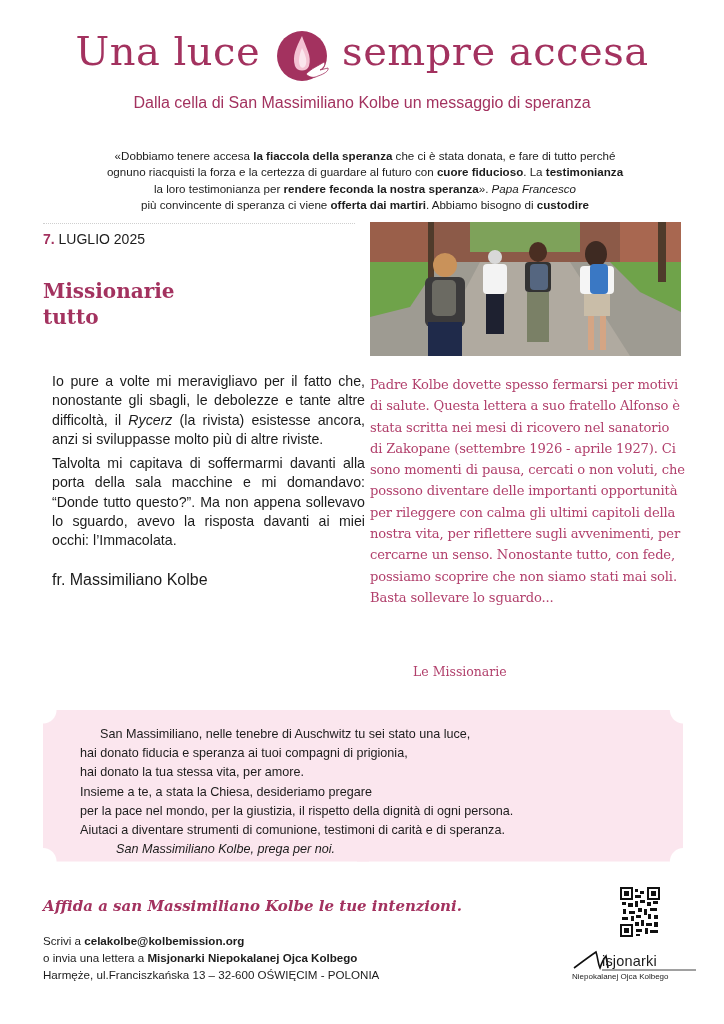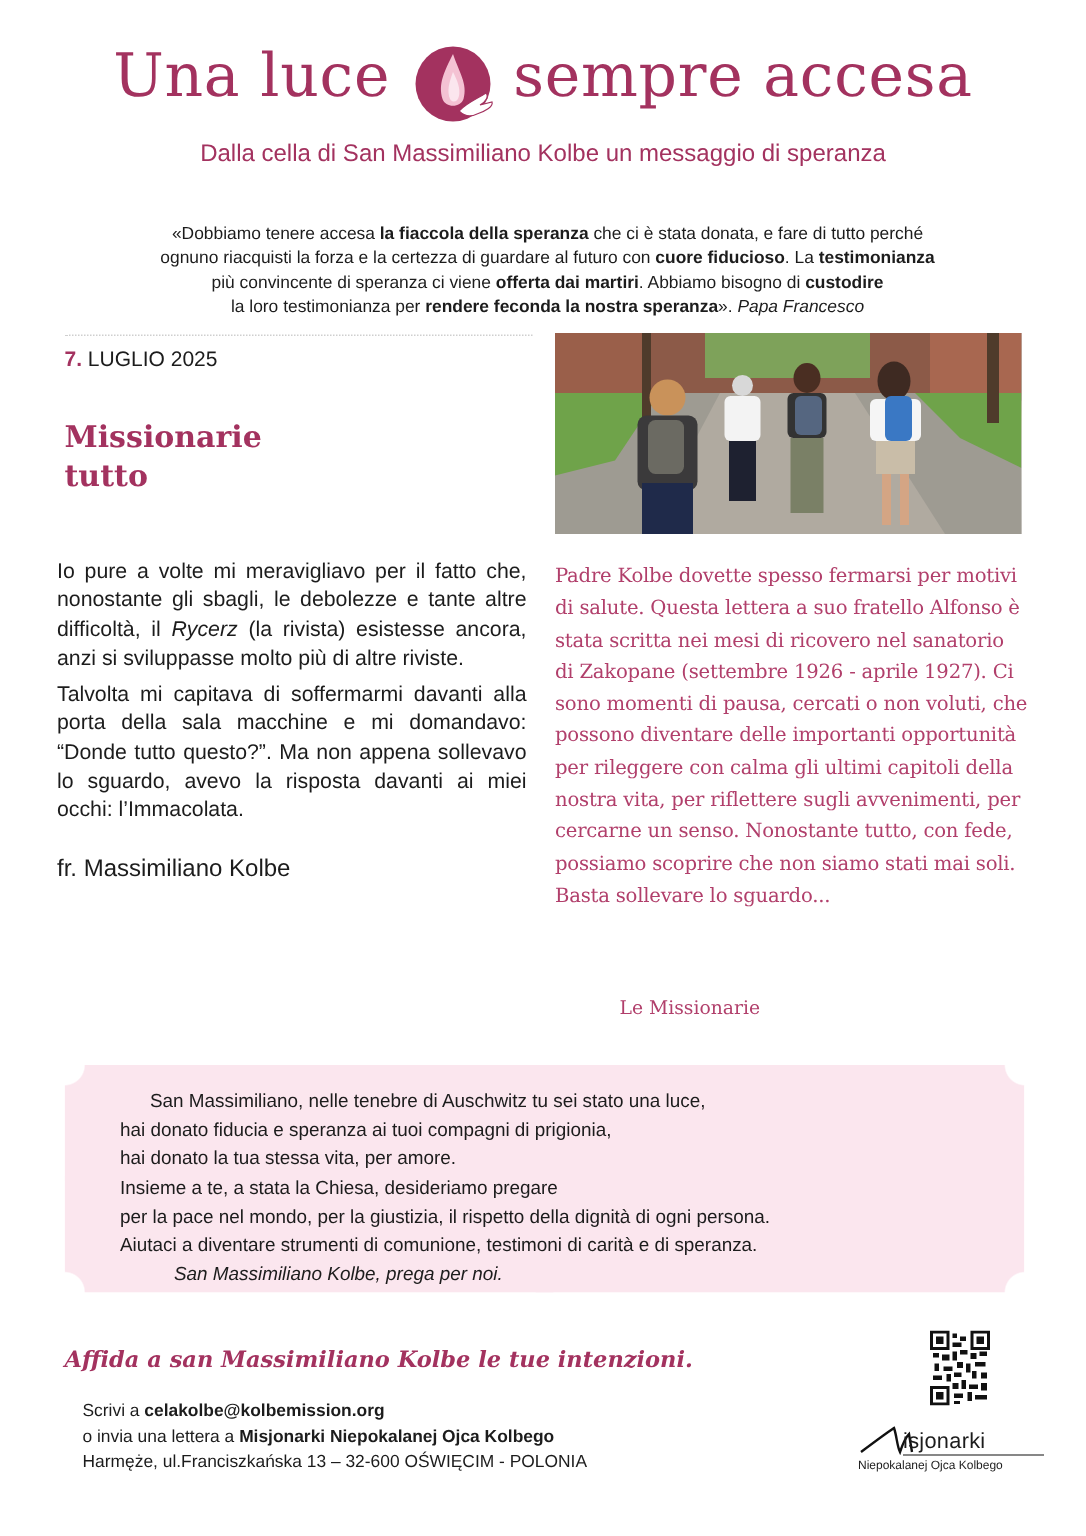--- a/index.html
+++ b/index.html
@@ -34,21 +34,21 @@
       position: absolute; left: 43px; top: 278px; width: 300px;
       font-family: "DejaVu Serif", serif; font-weight: bold; font-size: 20px; line-height: 26px; color: #a3325f;
     }
 
     .photo {
       position: absolute; left: 370px; top: 222px; width: 311px; height: 134px; overflow: hidden;
       background: linear-gradient(180deg, #8b5a4a 0%, #7a6b52 28%, #93a86a 42%, #a3a39a 60%, #8e8a82 100%);
     }
 
     .body-text {
-      position: absolute; left: 38px; top: 372px; width: 313px;
+      position: absolute; left: 52px; top: 372px; width: 313px;
       font-size: 14.2px; line-height: 19.3px; color: #1c1c1c; text-align: justify;
     }
     .body-text p { margin-bottom: 5px; }
     .body-text .signature { font-size: 16px; margin-top: 19px; }
 
     .side-text {
       position: absolute; left: 370px; top: 374px; width: 315px;
       font-family: "DejaVu Serif", serif; font-size: 13.1px; line-height: 21.3px; color: #b13f6b;
       letter-spacing: -0.15px;
     }
@@ -76,21 +76,21 @@
       font-size: 12.6px; line-height: 19.2px; color: #1c1c1c;
     }
     .prayer .l1 { padding-left: 20px; }
     .prayer .sig { font-style: italic; padding-left: 36px; }
 
     .footer-title {
       position: absolute; left: 43px; top: 897px;
       font-family: "DejaVu Serif", serif; font-style: italic; font-weight: bold; font-size: 15px; color: #a3325f;
     }
     .footer-contact {
-      position: absolute; left: 43px; top: 932px; font-size: 11.6px; line-height: 17px; color: #1c1c1c; margin-left: 12px;
+      position: absolute; left: 43px; top: 932px; font-size: 11.6px; line-height: 17px; color: #1c1c1c;
     }
     .footer-contact b { font-weight: bold; }
 
     .qr { position: absolute; left: 620px; top: 887px; width: 40px; height: 50px; }
     .brand { position: absolute; left: 572px; top: 948px; width: 126px; height: 36px; }
     .brand-name {
       position: absolute; left: 602px; top: 953px;
       font-size: 14.5px; color: #1c1c1c; letter-spacing: 0.2px;
     }
     .brand-sub {
@@ -108,22 +108,22 @@
     <path d="M30 20 C 27 28, 26 33, 28 38 C 30 41, 33 40, 34 36 C 35 31, 33 26, 30 20 Z" fill="#fbe6ee"></path>
     <path d="M34 46 C 40 40, 46 38, 52 34 C 54 36, 52 40, 48 42 L 56 40 C 57 43, 52 46, 46 48 C 42 50, 38 50, 34 46 Z" fill="#ffffff" stroke="#a3325f" stroke-width="0.8"></path>
   </svg>
   <span>sempre accesa</span>
 </div>
 <div class="subtitle">Dalla cella di San Massimiliano Kolbe un messaggio di speranza</div>
 
 <div class="quote">
   <div><span>«Dobbiamo tenere accesa </span><b>la fiaccola della speranza</b><span> che ci è stata donata, e fare di tutto perché</span></div>
   <div><span>ognuno riacquisti la forza e la certezza di guardare al futuro con </span><b>cuore fiducioso</b><span>. La </span><b>testimonianza</b></div>
+  <div><span>la loro testimonianza per </span><b>rendere feconda la nostra speranza</b><span>». </span><i>Papa Francesco</i></div>
   <div><span>più convincente di speranza ci viene </span><b>offerta dai martiri</b><span>. Abbiamo bisogno di </span><b>custodire</b></div>
-  <div><span>la loro testimonianza per </span><b>rendere feconda la nostra speranza</b><span>». </span><i>Papa Francesco</i></div>
 </div>
 
 <div class="divider"></div>
 <div class="date">
   <span class="day">7.</span><span> LUGLIO 2025</span>
 </div>
 <div class="article-title">
   <div>Missionarie</div>
   <div>tutto</div>
 </div>

